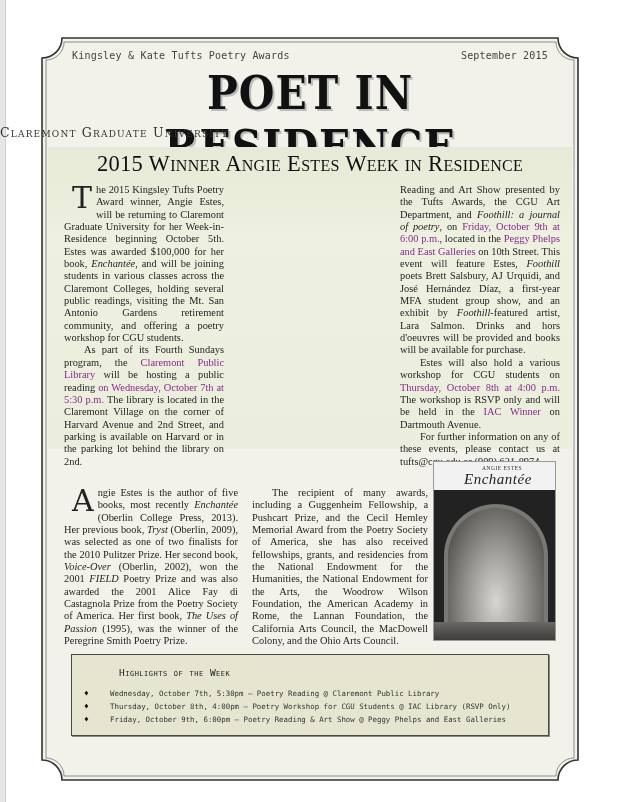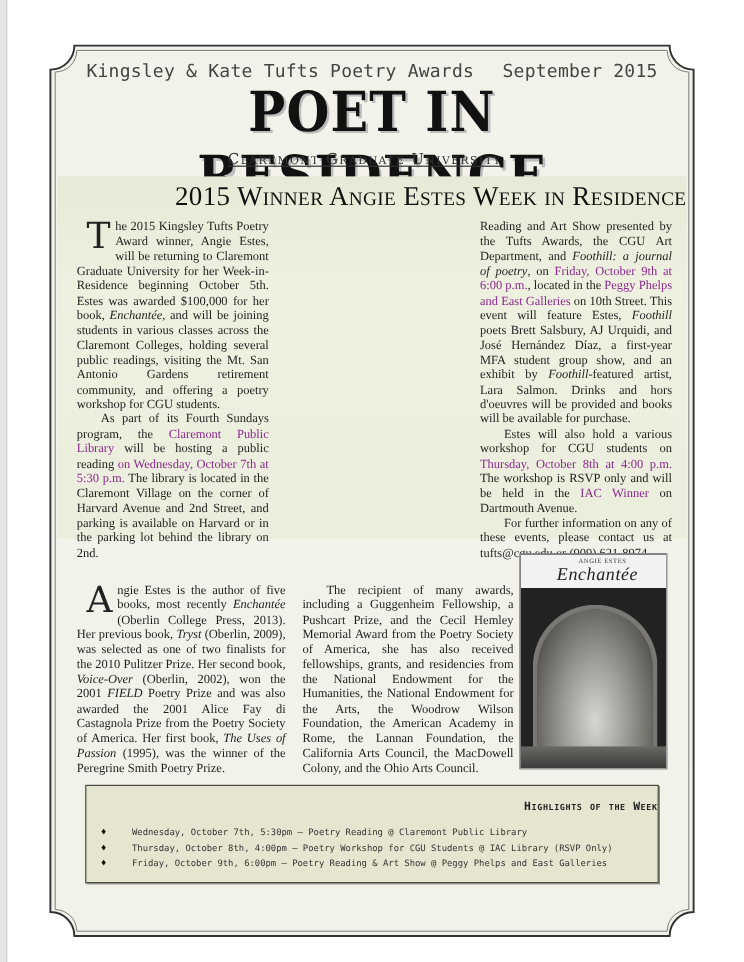--- a/index.html
+++ b/index.html
@@ -5,33 +5,33 @@
   * { box-sizing: border-box; margin: 0; padding: 0; }
   html, body { width: 620px; height: 802px; background: #ffffff; overflow: hidden; }
   body { position: relative; font-family: "DejaVu Serif", serif; color: #1a1a1a; }
   .left-rule { position: absolute; left: 0; top: 0; width: 6px; height: 802px; background: #e6e6e6; border-right: 1px solid #d0d0d0; }
 
   .frame-svg { position: absolute; left: 0; top: 0; width: 620px; height: 802px; }
 
   .page { position: absolute; left: 0; top: 0; width: 620px; height: 802px; }
 
   .topline { position: absolute; top: 50px; left: 72px; right: 72px; display: flex; justify-content: space-between;
-    font-family: "DejaVu Sans Mono", monospace; font-size: 15px; color: #444; letter-spacing: 0.2px; }
+    font-family: "DejaVu Sans Mono", monospace; font-size: 10px; color: #444; letter-spacing: 0.2px; }
 
   .masthead { position: absolute; top: 72px; left: 58px; width: 504px; text-align: center;
     font-family: "DejaVu Serif", serif; font-weight: bold; font-size: 41px; letter-spacing: 1px; color: #111;
     text-shadow: 2px 2px 0 #bcbcbc; transform: scaleY(1.12); }
 
-  .subhead { position: absolute; top: 125px; left: 0; width: 608px; text-align: center;
-    font-family: "DejaVu Serif", serif; font-size: 12.5px; color: #333; letter-spacing: 1.2px; font-variant: small-caps; text-decoration: underline; }
+  .subhead { position: absolute; top: 125px; left: 0; width: 608px; text-align: left;
+    font-family: "DejaVu Serif", serif; font-size: 12.5px; color: #333; letter-spacing: 1.2px; font-variant: small-caps; }
 
   .band1 { position: absolute; top: 147px; left: 48px; width: 524px; height: 302px;
     background: linear-gradient(180deg, #e7ead6 0%, #eef0e0 30%, #eceedd 100%); }
 
-  .headline1 { position: absolute; top: 151px; left: 48px; width: 524px; text-align: right;
+  .headline1 { position: absolute; top: 151px; left: 48px; width: 524px; text-align: center;
     font-family: "Liberation Serif", serif; font-size: 22.5px; color: #111; font-variant: small-caps; letter-spacing: 0.3px; }
 
   .col { position: absolute; font-family: "Liberation Serif", serif; font-size: 10.4px; line-height: 12.35px; color: #1e1e1e; text-align: justify; }
   .col p { margin: 0; }
   .col .indent { text-indent: 20px; }
   .col em { font-style: italic; }
   .hl { color: #8a2a8e; }
   .dropcap { float: left; font-family: "DejaVu Serif", serif; font-size: 30px; line-height: 24px; margin: 2px 4px 0 8px; color: #222; }
 
   .col1 { top: 184px; left: 64px; width: 160px; }
@@ -63,21 +63,21 @@
   .book .cover-top { position: absolute; left: 0; top: 0; width: 123px; height: 28px; background: #f2f2f2; }
   .book .author { position: absolute; top: 3px; left: 48px; font-family: "Liberation Serif", serif; font-size: 5.5px; letter-spacing: 0.5px; color: #333; }
   .book .title { position: absolute; top: 9px; left: 30px; font-family: "Liberation Serif", serif; font-style: italic; font-size: 15px; color: #222; letter-spacing: 0.5px; }
   .book .arch { position: absolute; left: 10px; top: 42px; width: 104px; height: 128px; border-radius: 52px 52px 0 0;
     background: radial-gradient(ellipse at 50% 75%, #d8d6d0 0%, #9c9a94 40%, #5a5854 80%, #3a3836 100%);
     border: 4px solid #7a7874; border-bottom: none; }
   .book .floor { position: absolute; left: 0; top: 160px; width: 123px; height: 20px; background: linear-gradient(180deg,#6a6864,#3a3836); }
 
   .highlights { position: absolute; top: 654px; left: 71px; width: 478px; height: 82px;
     background: #e5e5d0; border: 1px solid #4a4a40; box-shadow: 1px 1px 0 #888; }
-  .highlights h3 { font-family: "DejaVu Sans Mono", monospace; font-weight: bold; font-size: 9.5px; text-align: right; margin-top: 12px;
+  .highlights h3 { font-family: "DejaVu Sans Mono", monospace; font-weight: normal; font-size: 9.5px; text-align: left; margin-top: 12px;
     letter-spacing: 0.5px; font-variant: small-caps; color: #222; padding-left: 47px; }
   .highlights ul { list-style: none; margin-top: 9px; padding-left: 12px; }
   .highlights li { font-family: "DejaVu Sans Mono", monospace; font-size: 7.4px; line-height: 13.2px; color: #333; display: flex; align-items: center; white-space: nowrap; }
   .highlights .bullet { width: 14px; font-size: 8px; color: #111; display: inline-block; margin-right: 12px; }
 </style>
 </head>
 <body>
 
 <div class="left-rule"></div>
 

